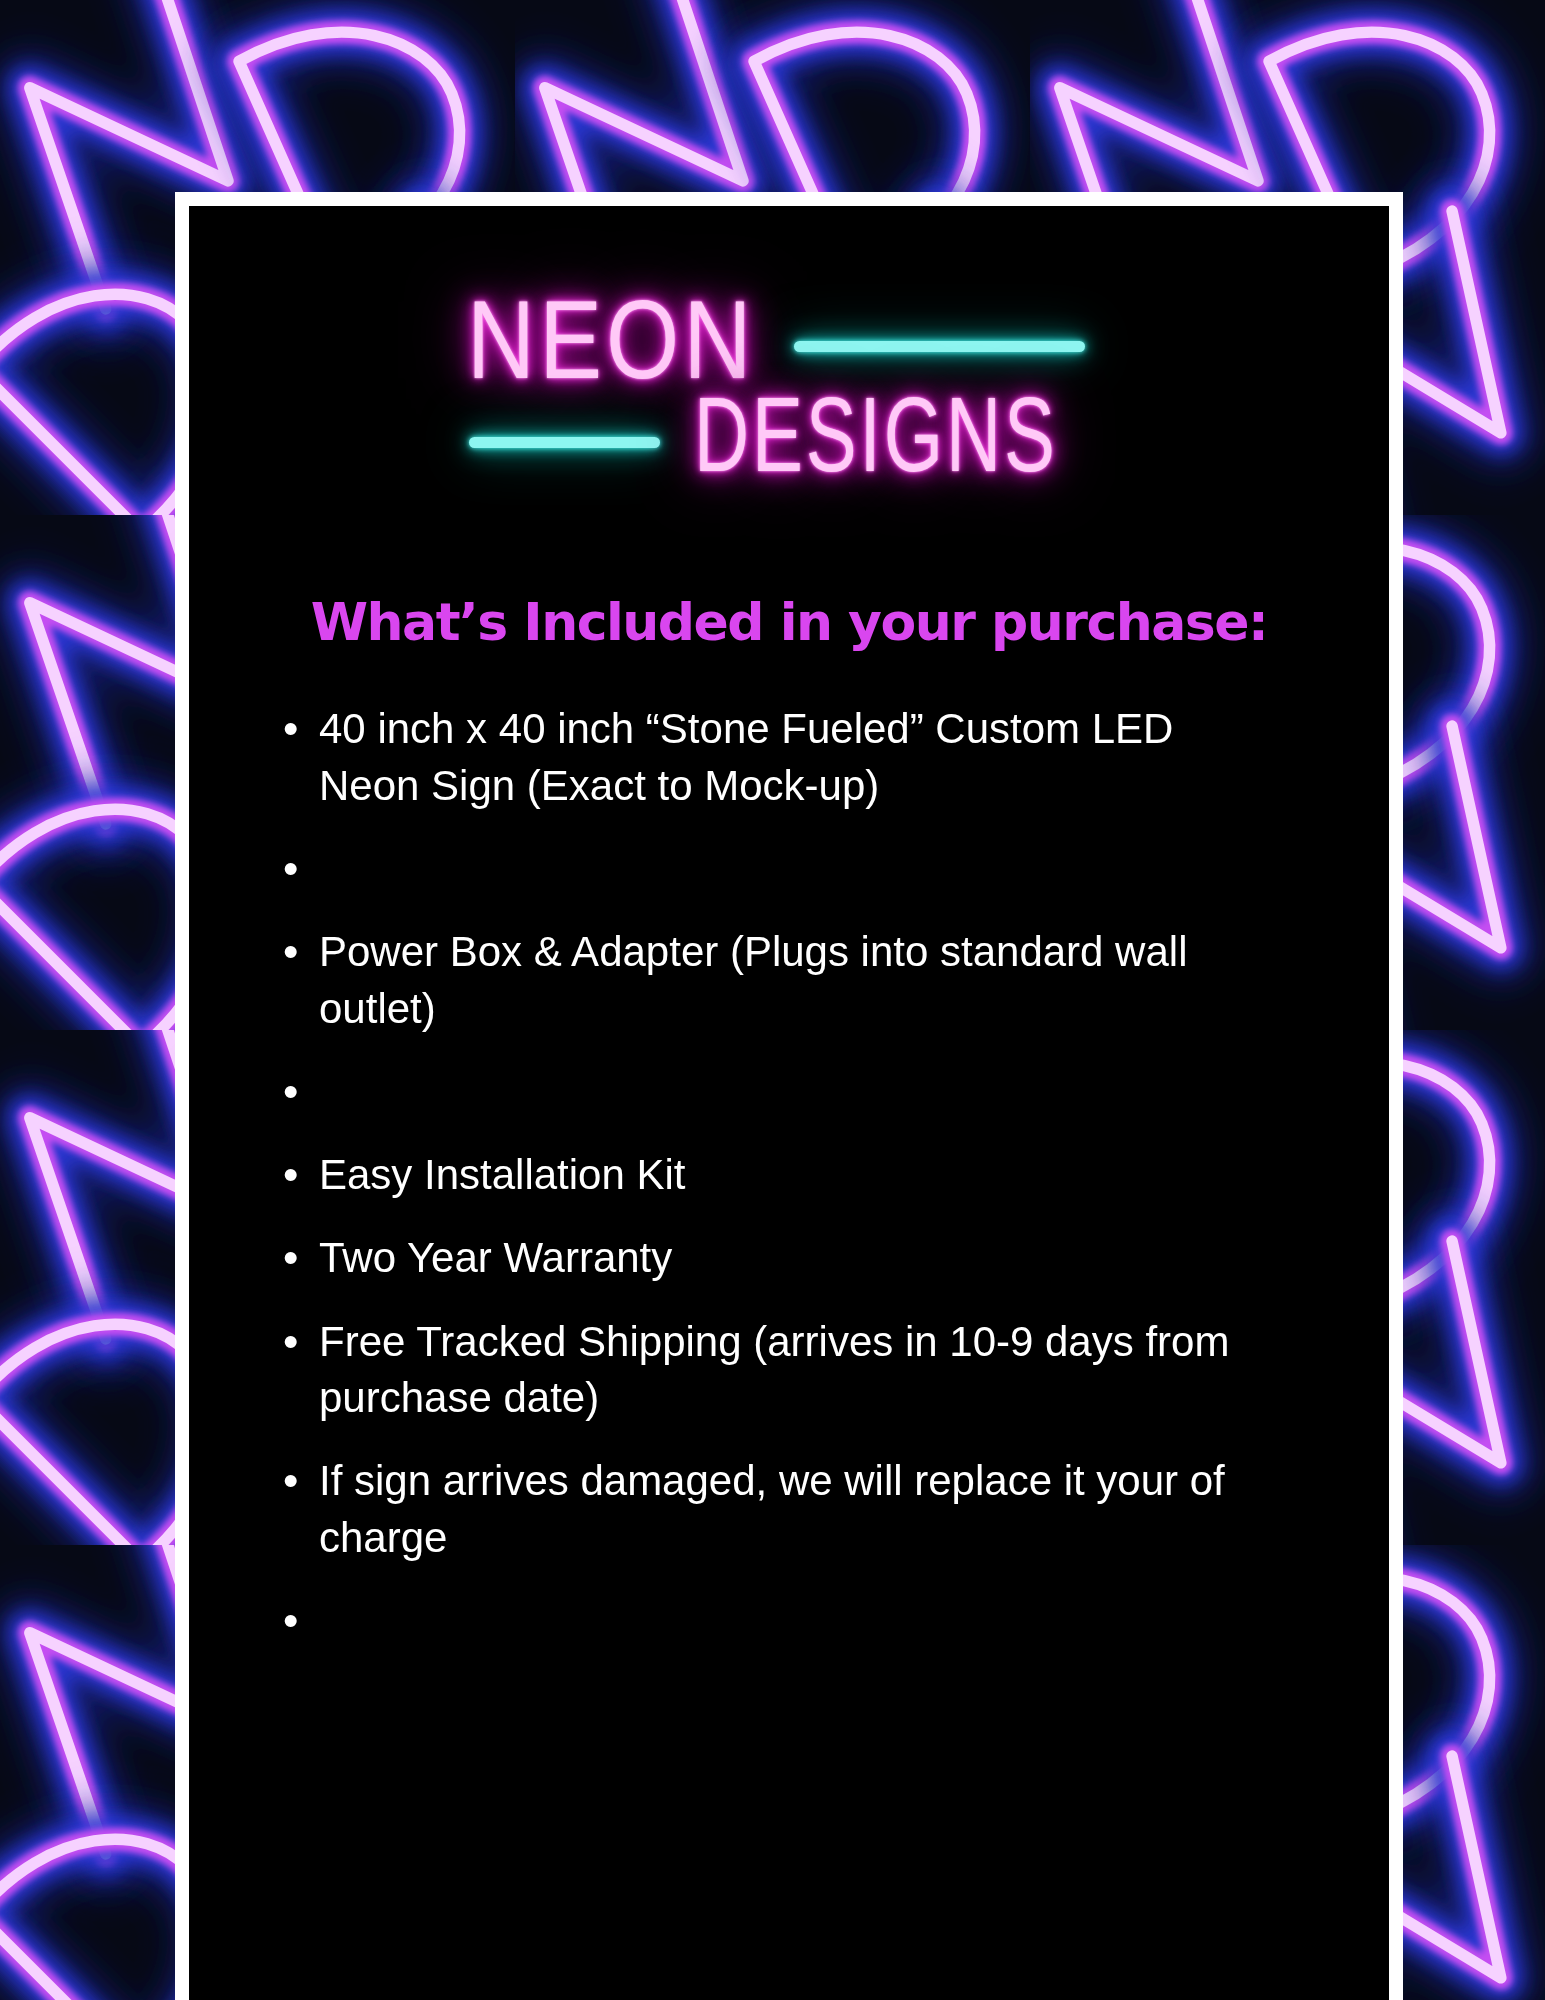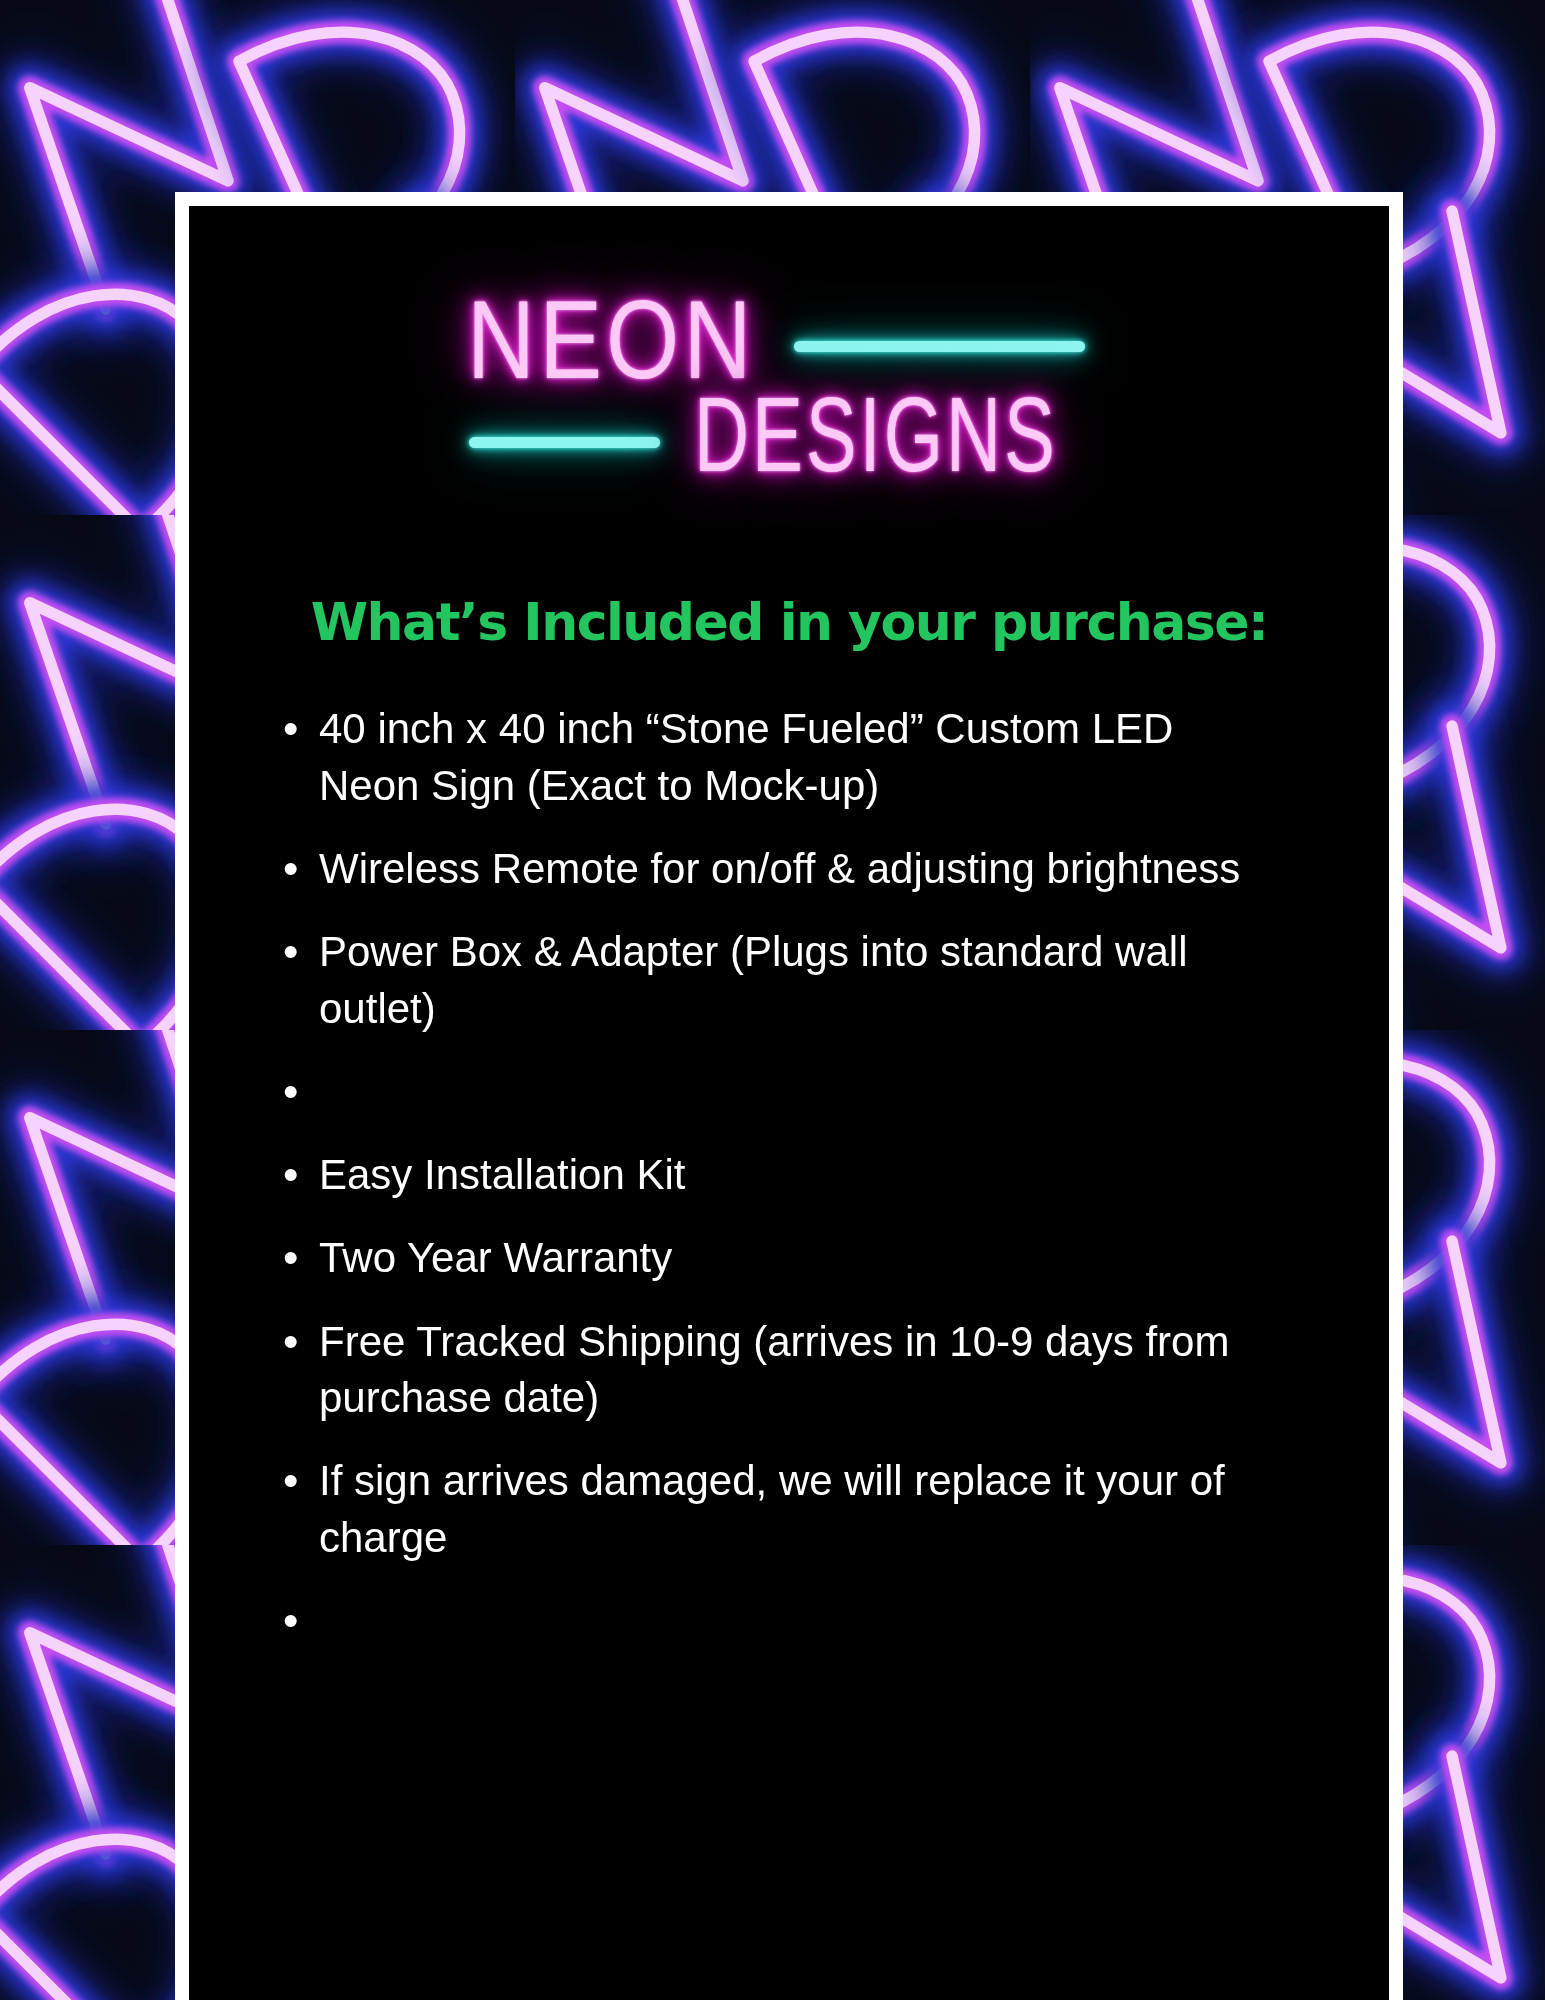--- a/index.html
+++ b/index.html
@@ -61,21 +61,21 @@
       0 0 28px #0c968f,
       0 0 52px rgba(10,125,120,.85);
   }
   .line-top{left:327px;top:35px;width:291px;}
   .line-bottom{left:2px;top:131px;width:191px;}
 
   
   .heading{
     margin:100px 0 0 0;
     text-align:center;
-    color:#22c55e;
+    color:#d946ef;
     font-family:"DejaVu Sans", sans-serif;
     font-weight:800;
     font-size:52px;
     line-height:1.2;
     letter-spacing:-1.5px;
   }
 
   
   .items{
     list-style:none;
@@ -167,21 +167,20 @@
   <h1 class="heading">What’s Included in your purchase:</h1>
 
   <ul class="items">
     <li>
       <span class="dot">•</span>
       <span class="txt">40 inch x 40 inch “Stone Fueled” Custom LED
 Neon Sign (Exact to Mock-up)</span>
     </li>
     <li>
       <span class="dot">•</span>
-      <span class="txt">Wireless Remote for on/off &amp; adjusting brightness</span>
     </li>
     <li>
       <span class="dot">•</span>
       <span class="txt">Power Box &amp; Adapter (Plugs into standard wall
 outlet)</span>
     </li>
     <li>
       <span class="dot">•</span>
     </li>
     <li>

